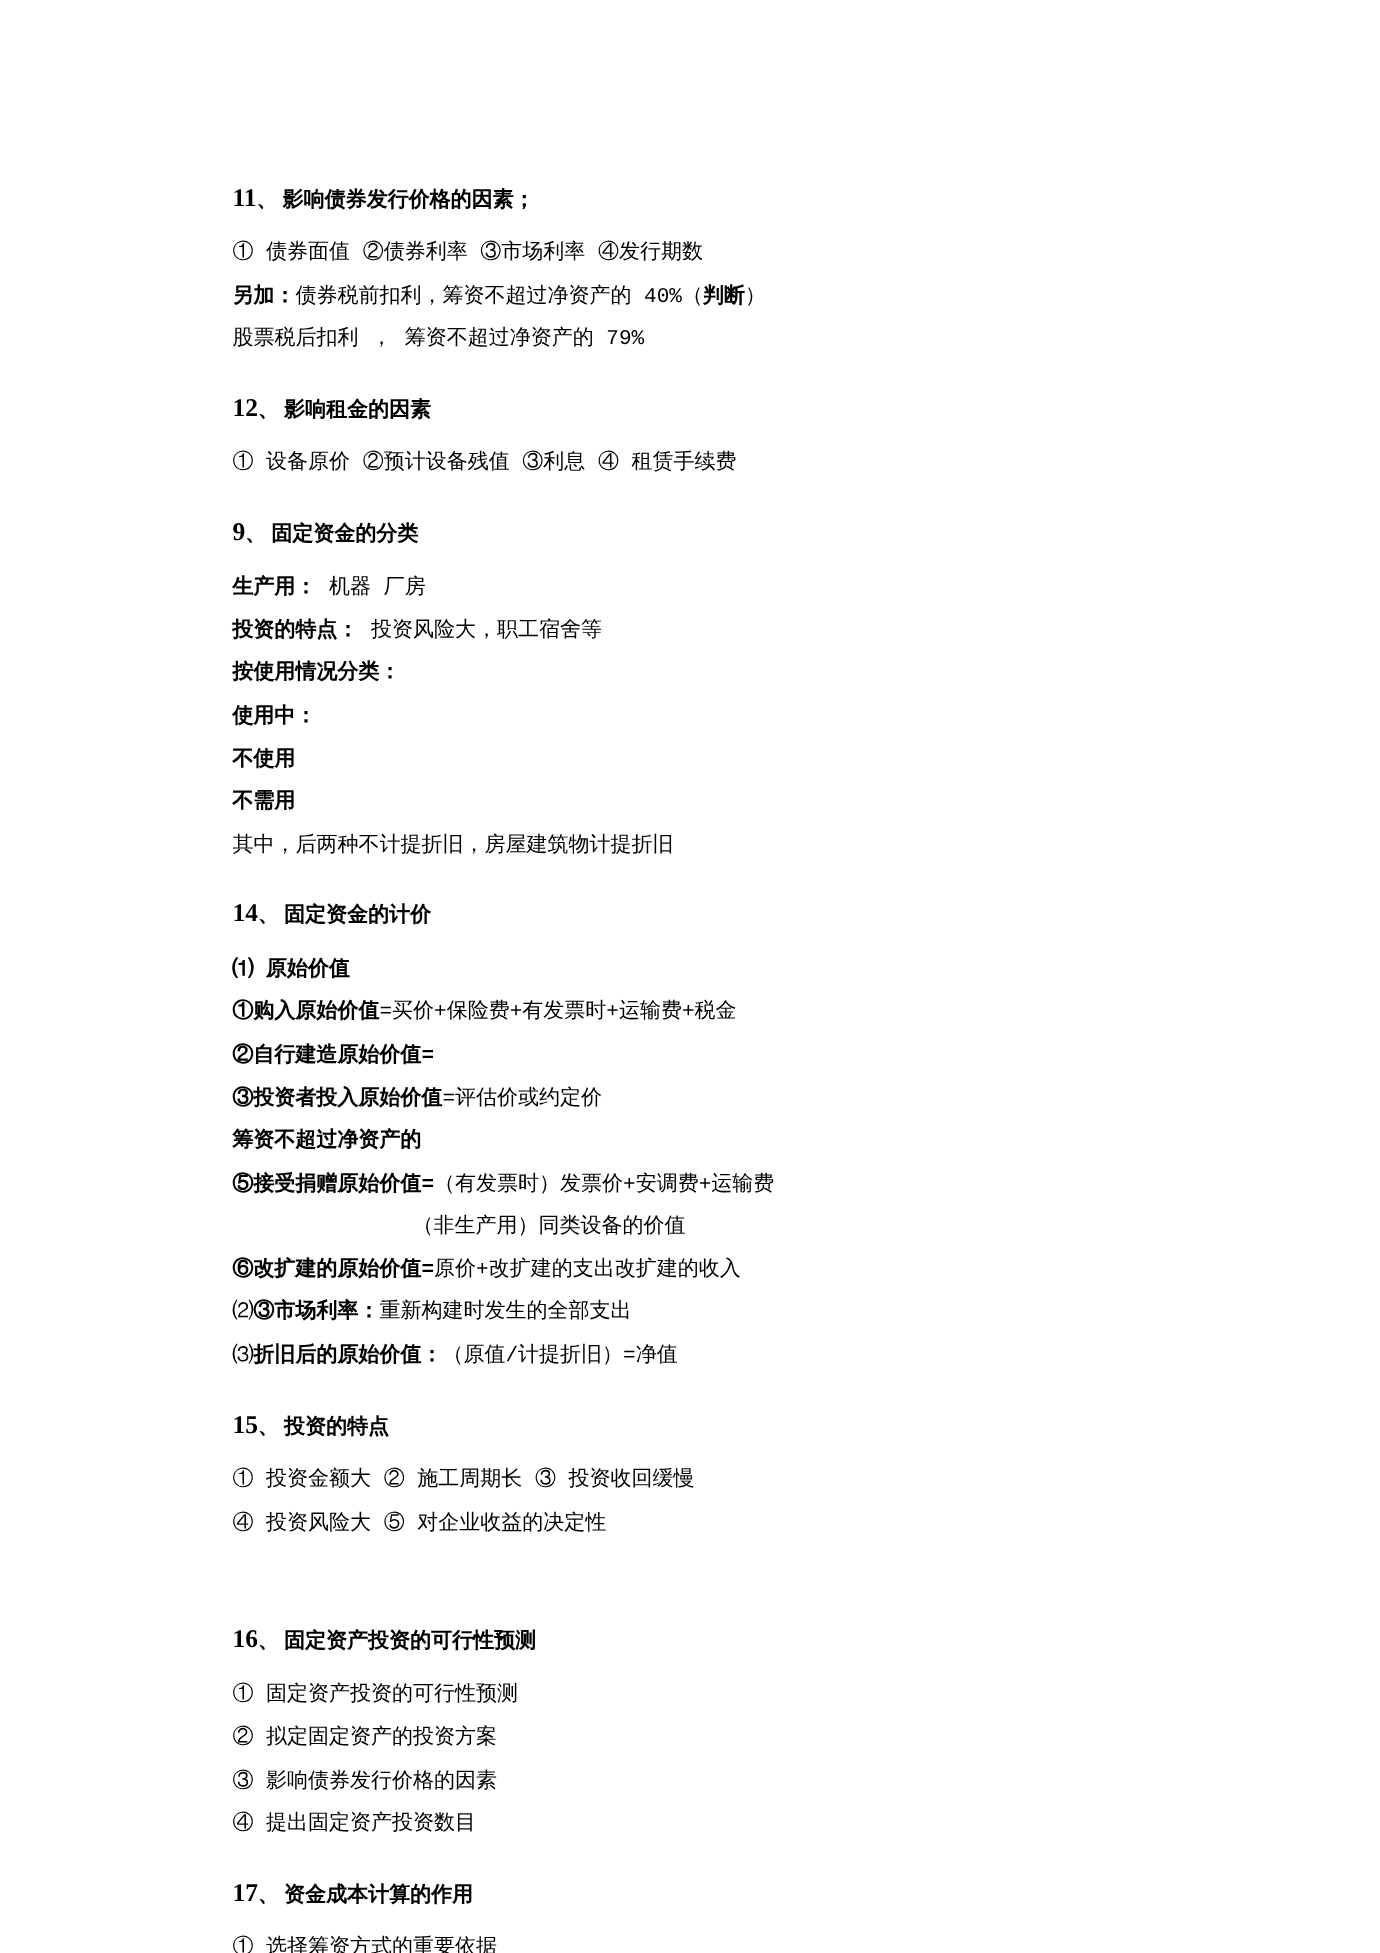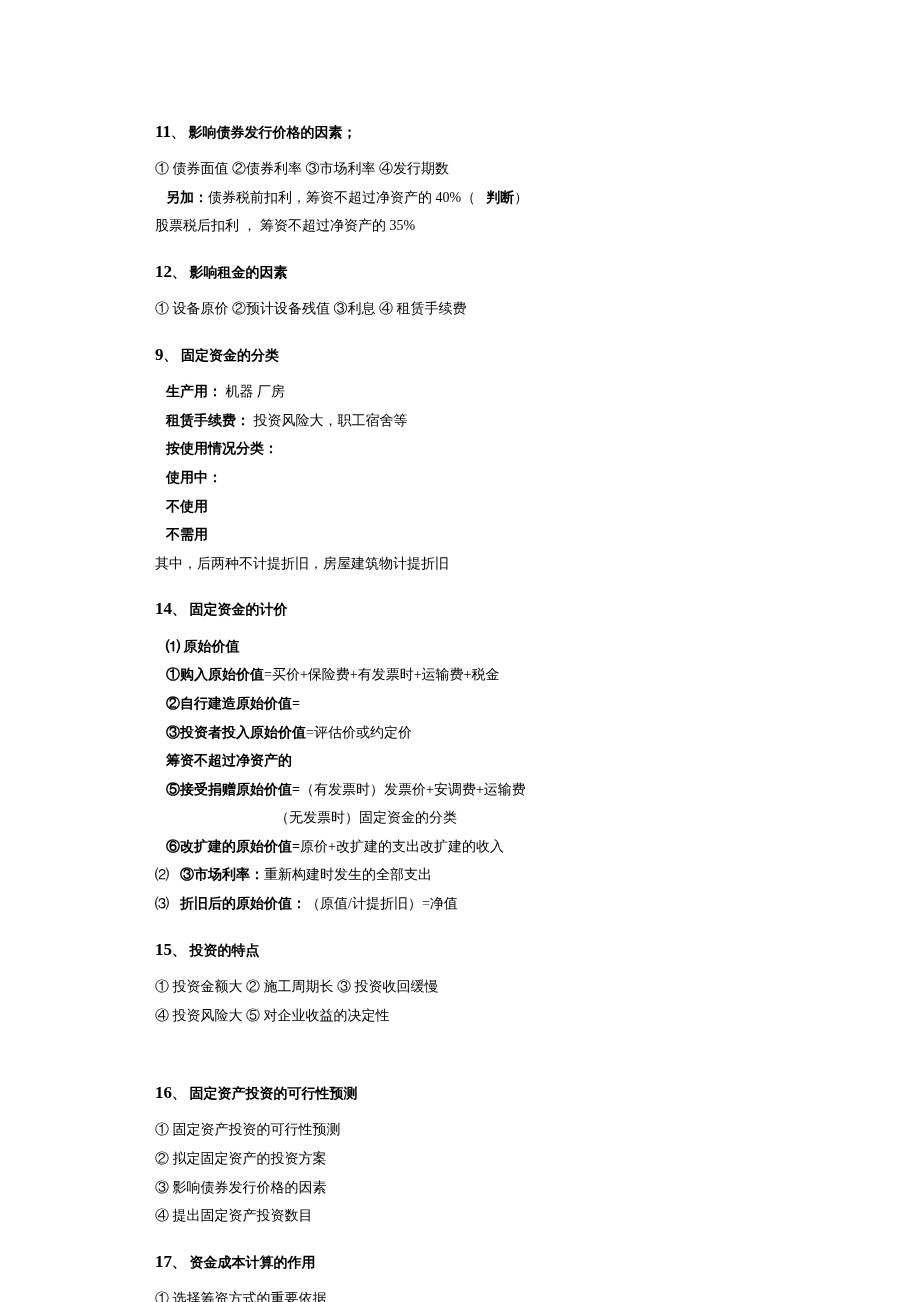--- a/index.html
+++ b/index.html
@@ -18,60 +18,60 @@
       margin-top: 16px;
       margin-bottom: 8px;
     }
     .num {
       font-family: "Times New Roman", serif;
       font-size: 17px;
       font-weight: bold;
     }
     .body-line {
       margin: 2px 0;
+      font-family: Liberation Mono, monospace;
     }
     .bold {
       font-weight: bold;
-      margin-left: 11px;
     }
     .indent {
       padding-left: 120px;
     }
     .gap {
       height: 30px;
     }
   </style>
 </head>
 <body>
 
 <div class="section-title"><span class="num">11</span><span>、 影响债券发行价格的因素；</span></div>
 <div class="body-line">①   债券面值   ②债券利率   ③市场利率   ④发行期数</div>
 <div class="body-line"><span class="bold">另加：</span><span>债券税前扣利，筹资不超过净资产的 40%（</span><span class="bold">判断</span><span>）</span></div>
-<div class="body-line">股票税后扣利  ，  筹资不超过净资产的 35%</div>
+<div class="body-line">股票税后扣利  ，  筹资不超过净资产的 79%</div>
 
 <div class="section-title"><span class="num">12</span><span>、 影响租金的因素</span></div>
 <div class="body-line">①   设备原价  ②预计设备残值  ③利息  ④ 租赁手续费</div>
 
 <div class="section-title"><span class="num">9</span><span>、 固定资金的分类</span></div>
 <div class="body-line"><span class="bold">生产用：</span><span> 机器   厂房</span></div>
-<div class="body-line"><span class="bold">租赁手续费：</span><span>   投资风险大，职工宿舍等</span></div>
+<div class="body-line"><span class="bold">投资的特点：</span><span>   投资风险大，职工宿舍等</span></div>
 <div class="body-line bold">按使用情况分类：</div>
 <div class="body-line bold">使用中：</div>
 <div class="body-line bold">不使用</div>
 <div class="body-line bold">不需用</div>
 <div class="body-line">其中，后两种不计提折旧，房屋建筑物计提折旧</div>
 
 <div class="section-title"><span class="num">14</span><span>、 固定资金的计价</span></div>
 <div class="body-line bold">⑴ 原始价值</div>
 <div class="body-line"><span class="bold">①购入原始价值</span><span>=买价+保险费+有发票时+运输费+税金</span></div>
 <div class="body-line bold">②自行建造原始价值=</div>
 <div class="body-line"><span class="bold">③投资者投入原始价值</span><span>=评估价或约定价</span></div>
 <div class="body-line bold">筹资不超过净资产的</div>
 <div class="body-line"><span class="bold">⑤接受捐赠原始价值=</span><span>（有发票时）发票价+安调费+运输费</span></div>
-<div class="body-line indent">（无发票时）固定资金的分类</div>
+<div class="body-line indent">（非生产用）同类设备的价值</div>
 <div class="body-line"><span class="bold">⑥改扩建的原始价值=</span><span>原价+改扩建的支出改扩建的收入</span></div>
 <div class="body-line"><span>⑵</span><span class="bold">③市场利率：</span><span>重新构建时发生的全部支出</span></div>
 <div class="body-line"><span>⑶</span><span class="bold">折旧后的原始价值：</span><span>（原值/计提折旧）=净值</span></div>
 
 <div class="section-title"><span class="num">15</span><span>、 投资的特点</span></div>
 <div class="body-line">①   投资金额大  ②  施工周期长  ③  投资收回缓慢</div>
 <div class="body-line">④  投资风险大   ⑤  对企业收益的决定性</div>
 
 <div class="gap"></div>
 

